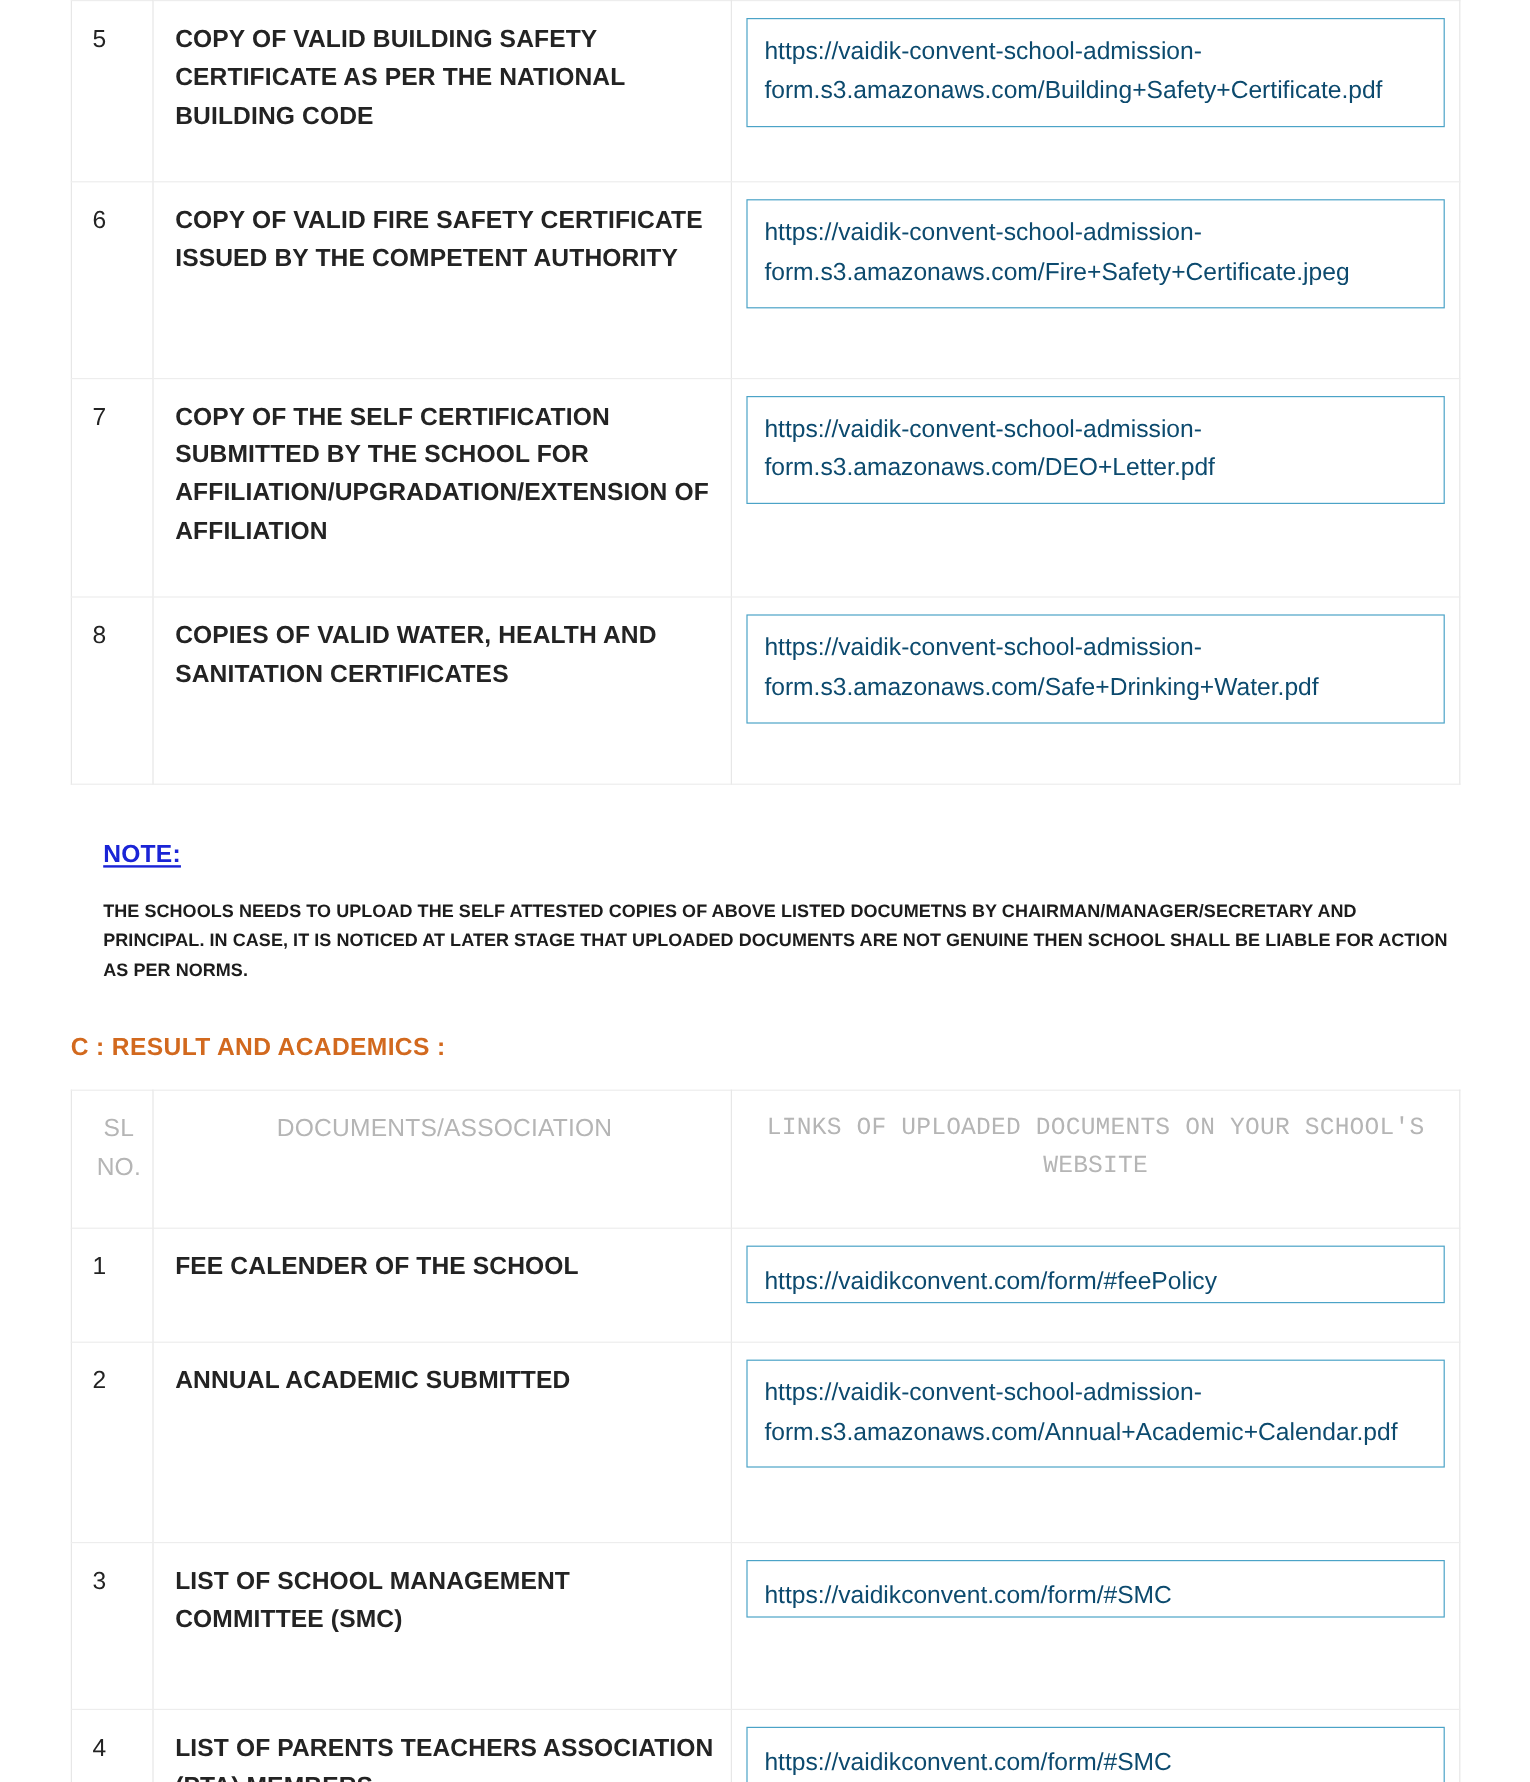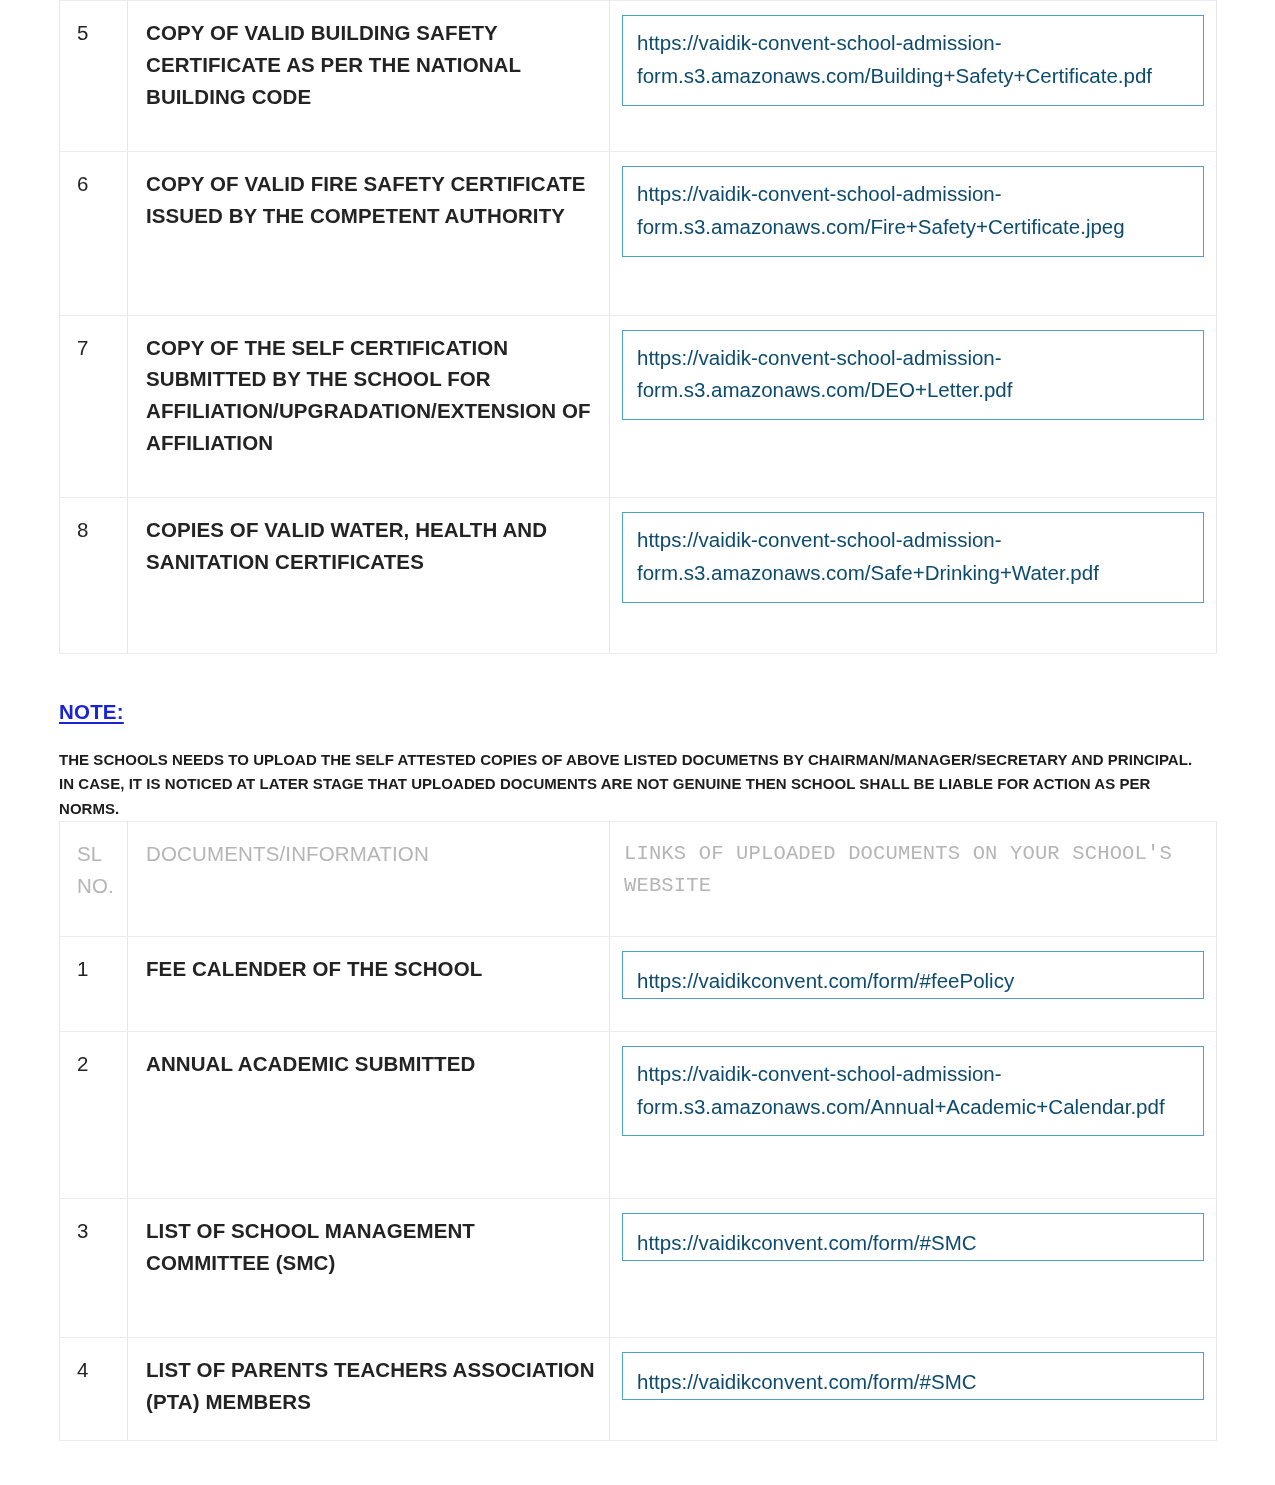--- a/index.html
+++ b/index.html
@@ -63,39 +63,40 @@
   table.doc-table td.link {
     padding: 14px 12px 30px 12px;
   }
 
   
   table.doc-table th {
     color: #b5b5b5;
     font-weight: 400;
     letter-spacing: 0.15px;
     padding-bottom: 34px;
+    text-align: center;
   }
   table.doc-table th.sl   { padding-left: 17px; padding-right: 6px; }
   table.doc-table th.link { padding-left: 14px; font-family: Liberation Mono, monospace; }
 
   
   .url-box {
     border: 1.6px solid #4ba3c7;
     background: #ffffff;
     padding: 11px 14px 12px 14px;
     font-size: 20.5px;
     line-height: 1.6;
     color: #0c4a6e;
     word-break: break-word;
     box-sizing: border-box;
   }
   .url-box.one-line { padding-top: 13px; padding-bottom: 0; }
 
   
-  .note-wrap { margin-top: 46px; }
+  .note-wrap { margin-top: 46px; margin-left: 27px; }
   .note-label {
     display: inline-block;
     color: #1a24d6;
     font-weight: 700;
     font-size: 20.5px;
     letter-spacing: 0.2px;
     text-decoration: underline;
     text-underline-offset: 3px;
   }
   .note-body {
@@ -170,31 +171,32 @@
         </td>
       </tr>
     </tbody>
   </table>
 
   <div class="note-wrap">
     <div class="note-label">NOTE:</div>
     <div class="note-body">THE SCHOOLS NEEDS TO UPLOAD THE SELF ATTESTED COPIES OF ABOVE LISTED DOCUMETNS BY CHAIRMAN/MANAGER/SECRETARY AND PRINCIPAL. IN CASE, IT IS NOTICED AT LATER STAGE THAT UPLOADED DOCUMENTS ARE NOT GENUINE THEN SCHOOL SHALL BE LIABLE FOR ACTION AS PER NORMS.</div>
   </div>
 
+  <div class="section-heading">C : RESULT AND ACADEMICS :</div>
 
   <table class="doc-table t2">
     <colgroup>
         <col class="c-sl">
         <col class="c-doc">
         <col class="c-link">
       </colgroup>
     <thead>
       <tr>
         <th class="sl">SL NO.</th>
-        <th class="doc">DOCUMENTS/INFORMATION</th>
+        <th class="doc">DOCUMENTS/ASSOCIATION</th>
         <th class="link">LINKS OF UPLOADED DOCUMENTS ON YOUR SCHOOL'S WEBSITE</th>
       </tr>
     </thead>
     <tbody>
       <tr>
         <td class="sl">1</td>
         <td class="doc">FEE CALENDER OF THE SCHOOL</td>
         <td class="link">
           <div class="url-box one-line">https://vaidikconvent.com/form/#feePolicy</div>
         </td>

